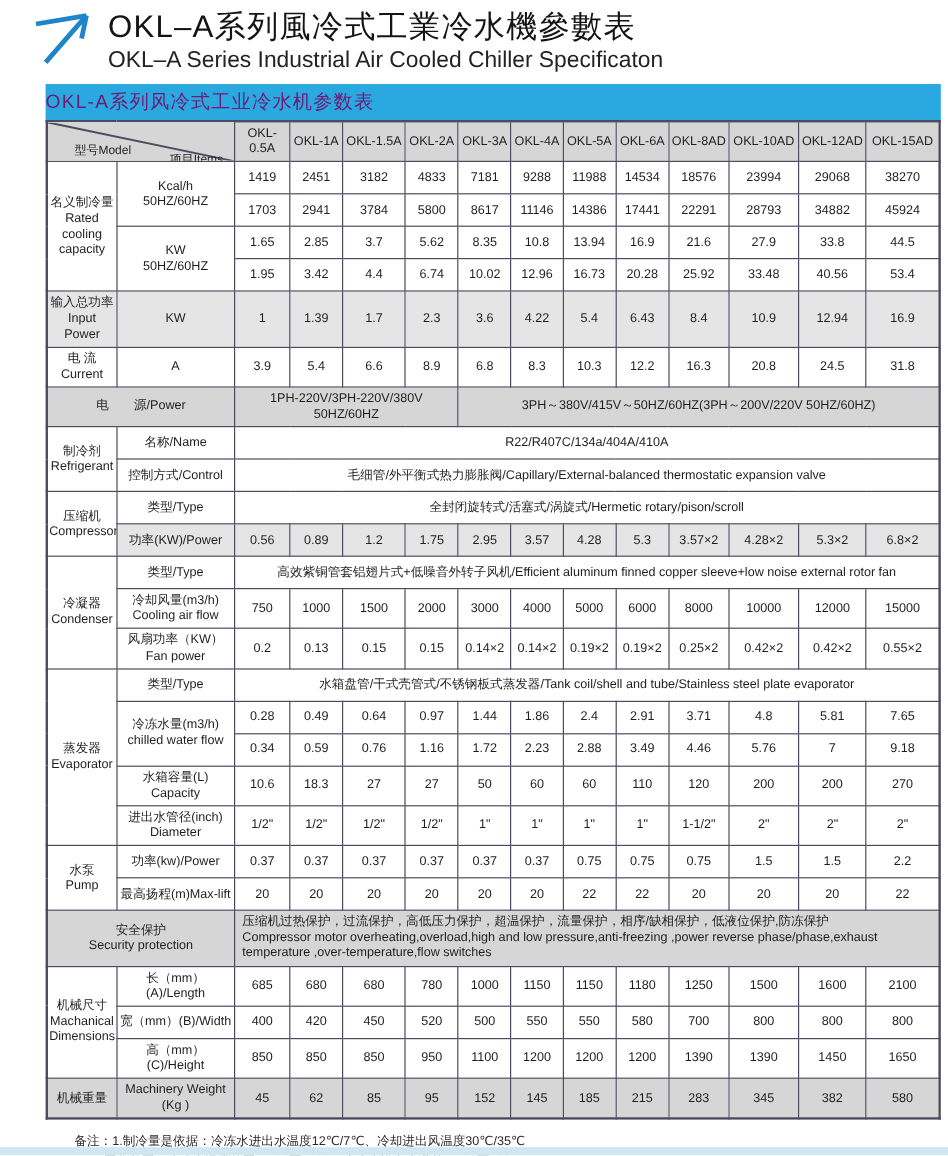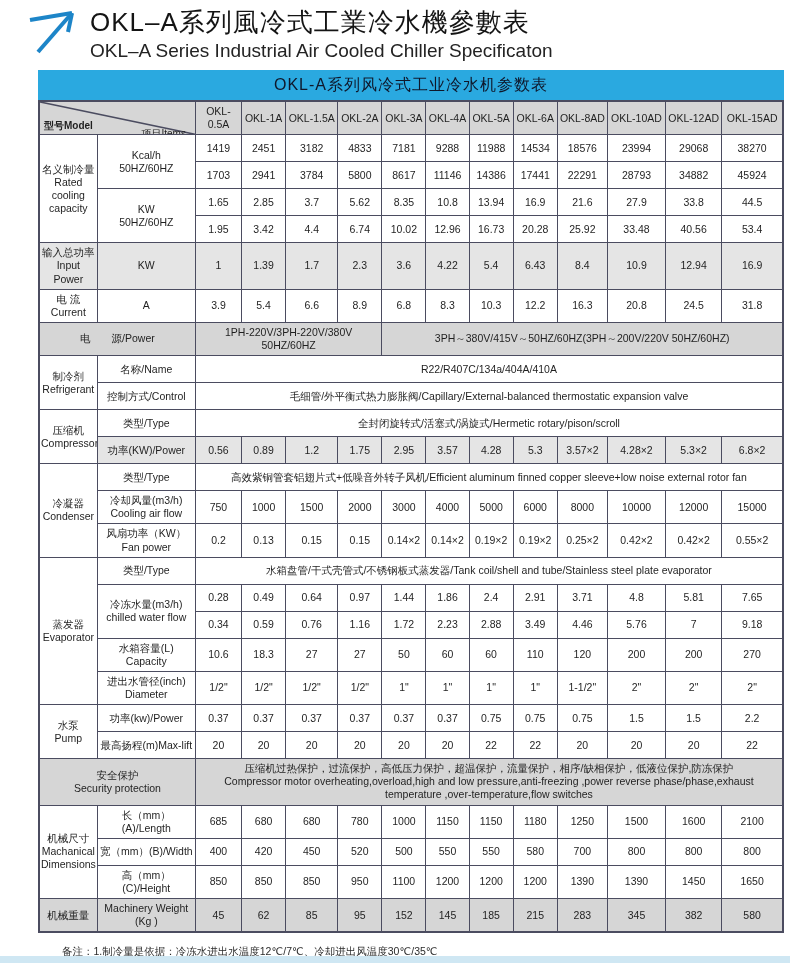--- a/index.html
+++ b/index.html
@@ -5,35 +5,35 @@
   html,body{margin:0;padding:0;background:#ffffff;color:#1f1f1f;
     font-family:"Liberation Sans","DejaVu Sans",sans-serif;}
   .page{width:790px;height:963px;position:relative;overflow:hidden;background:#fff;padding-left:16px;}
   
   .hdr-block{position:relative;padding:8px 0 0 74px;height:56px;}
   .logo{position:absolute;left:6px;top:6px;}
   .title-cn{font-size:26px;letter-spacing:1px;color:#141414;line-height:1.1;}
   .title-en{font-size:19px;color:#232323;margin-top:3px;}
   
   .tbl-wrap{margin:6px 0 0 22px;width:746px;}
-  .caption{background:var(--accent,#2aa9e0);color:#0f172a;text-align:center;
+  .caption{background:var(--accent,#2aa9e0);color:#701a75;
     font-size:16px;letter-spacing:1px;padding:5px 0 4px 0;}
   table{border-collapse:collapse;table-layout:fixed;width:746px;
     font-size:10.5px;line-height:1.25;}
   td{border:1px solid #4b4c60;text-align:center;vertical-align:middle;
     padding:3px 1px;white-space:pre-line;overflow:hidden;height:20px;}
   table{border:2px solid #4b4c60;}
   tr.sh td{background:#e5e5e5;}
   tr.dsh td{background:#d6d6d6;}
   td.hdr{background:#d6d6d6;font-size:10.5px;}
   td.lab{background:#fff;}
-  td.tl{text-align:center;padding:3px 6px;}
+  td.tl{text-align:left;padding:3px 6px;}
   td.diag{position:relative;padding:0;}
   td.diag svg{position:absolute;left:0;top:0;width:100%;height:100%;}
-  td.diag .d1{position:absolute;left:4px;bottom:2px;font-size:10px;font-weight:bold;}
+  td.diag .d1{position:absolute;left:22px;bottom:2px;font-size:10px;}
   td.diag .d2{position:absolute;right:9px;top:3px;font-size:10px;margin-top:23px;}
   
   .notes{margin:10px 0 0 46px;font-size:10.5px;color:#2b2b2b;line-height:1.6;width:730px;}
   .note-line{white-space:normal;}
   .ind1{padding-left:16px;}
   
   .bottom-strip{position:absolute;left:0;bottom:0;width:790px;height:7px;background:#cfe7f3;}
 </style>
 </head>
 <body>

